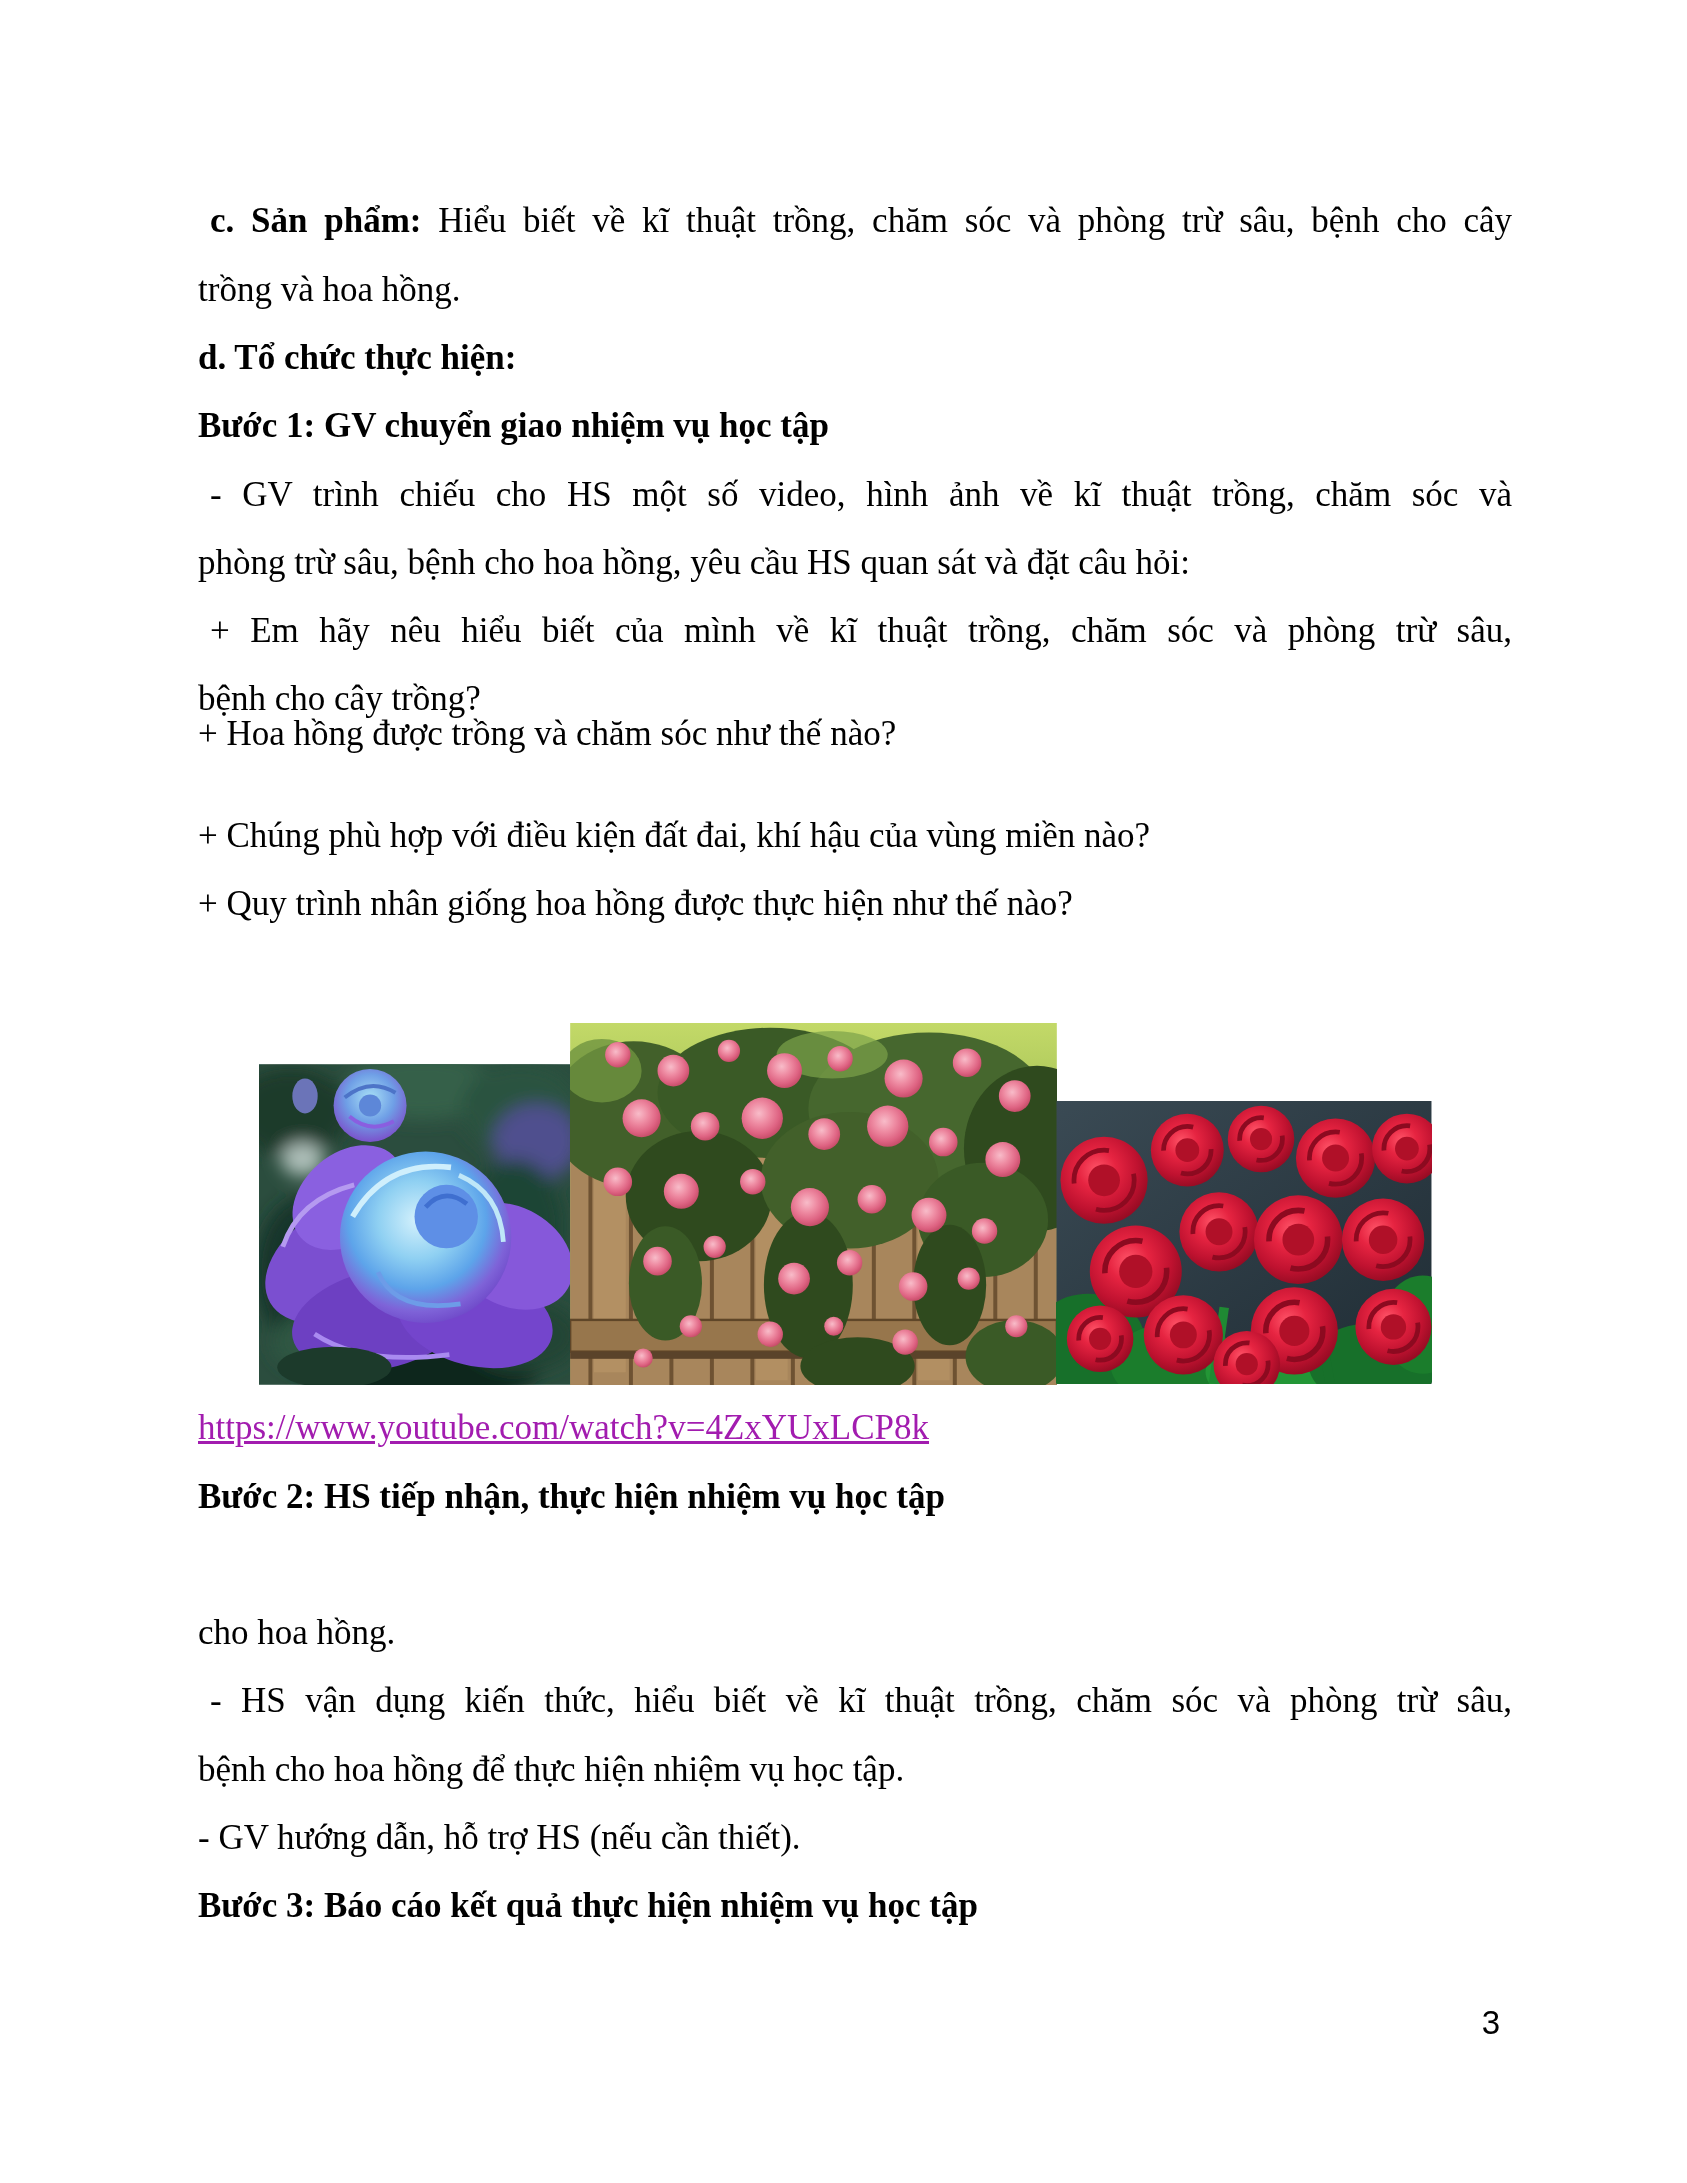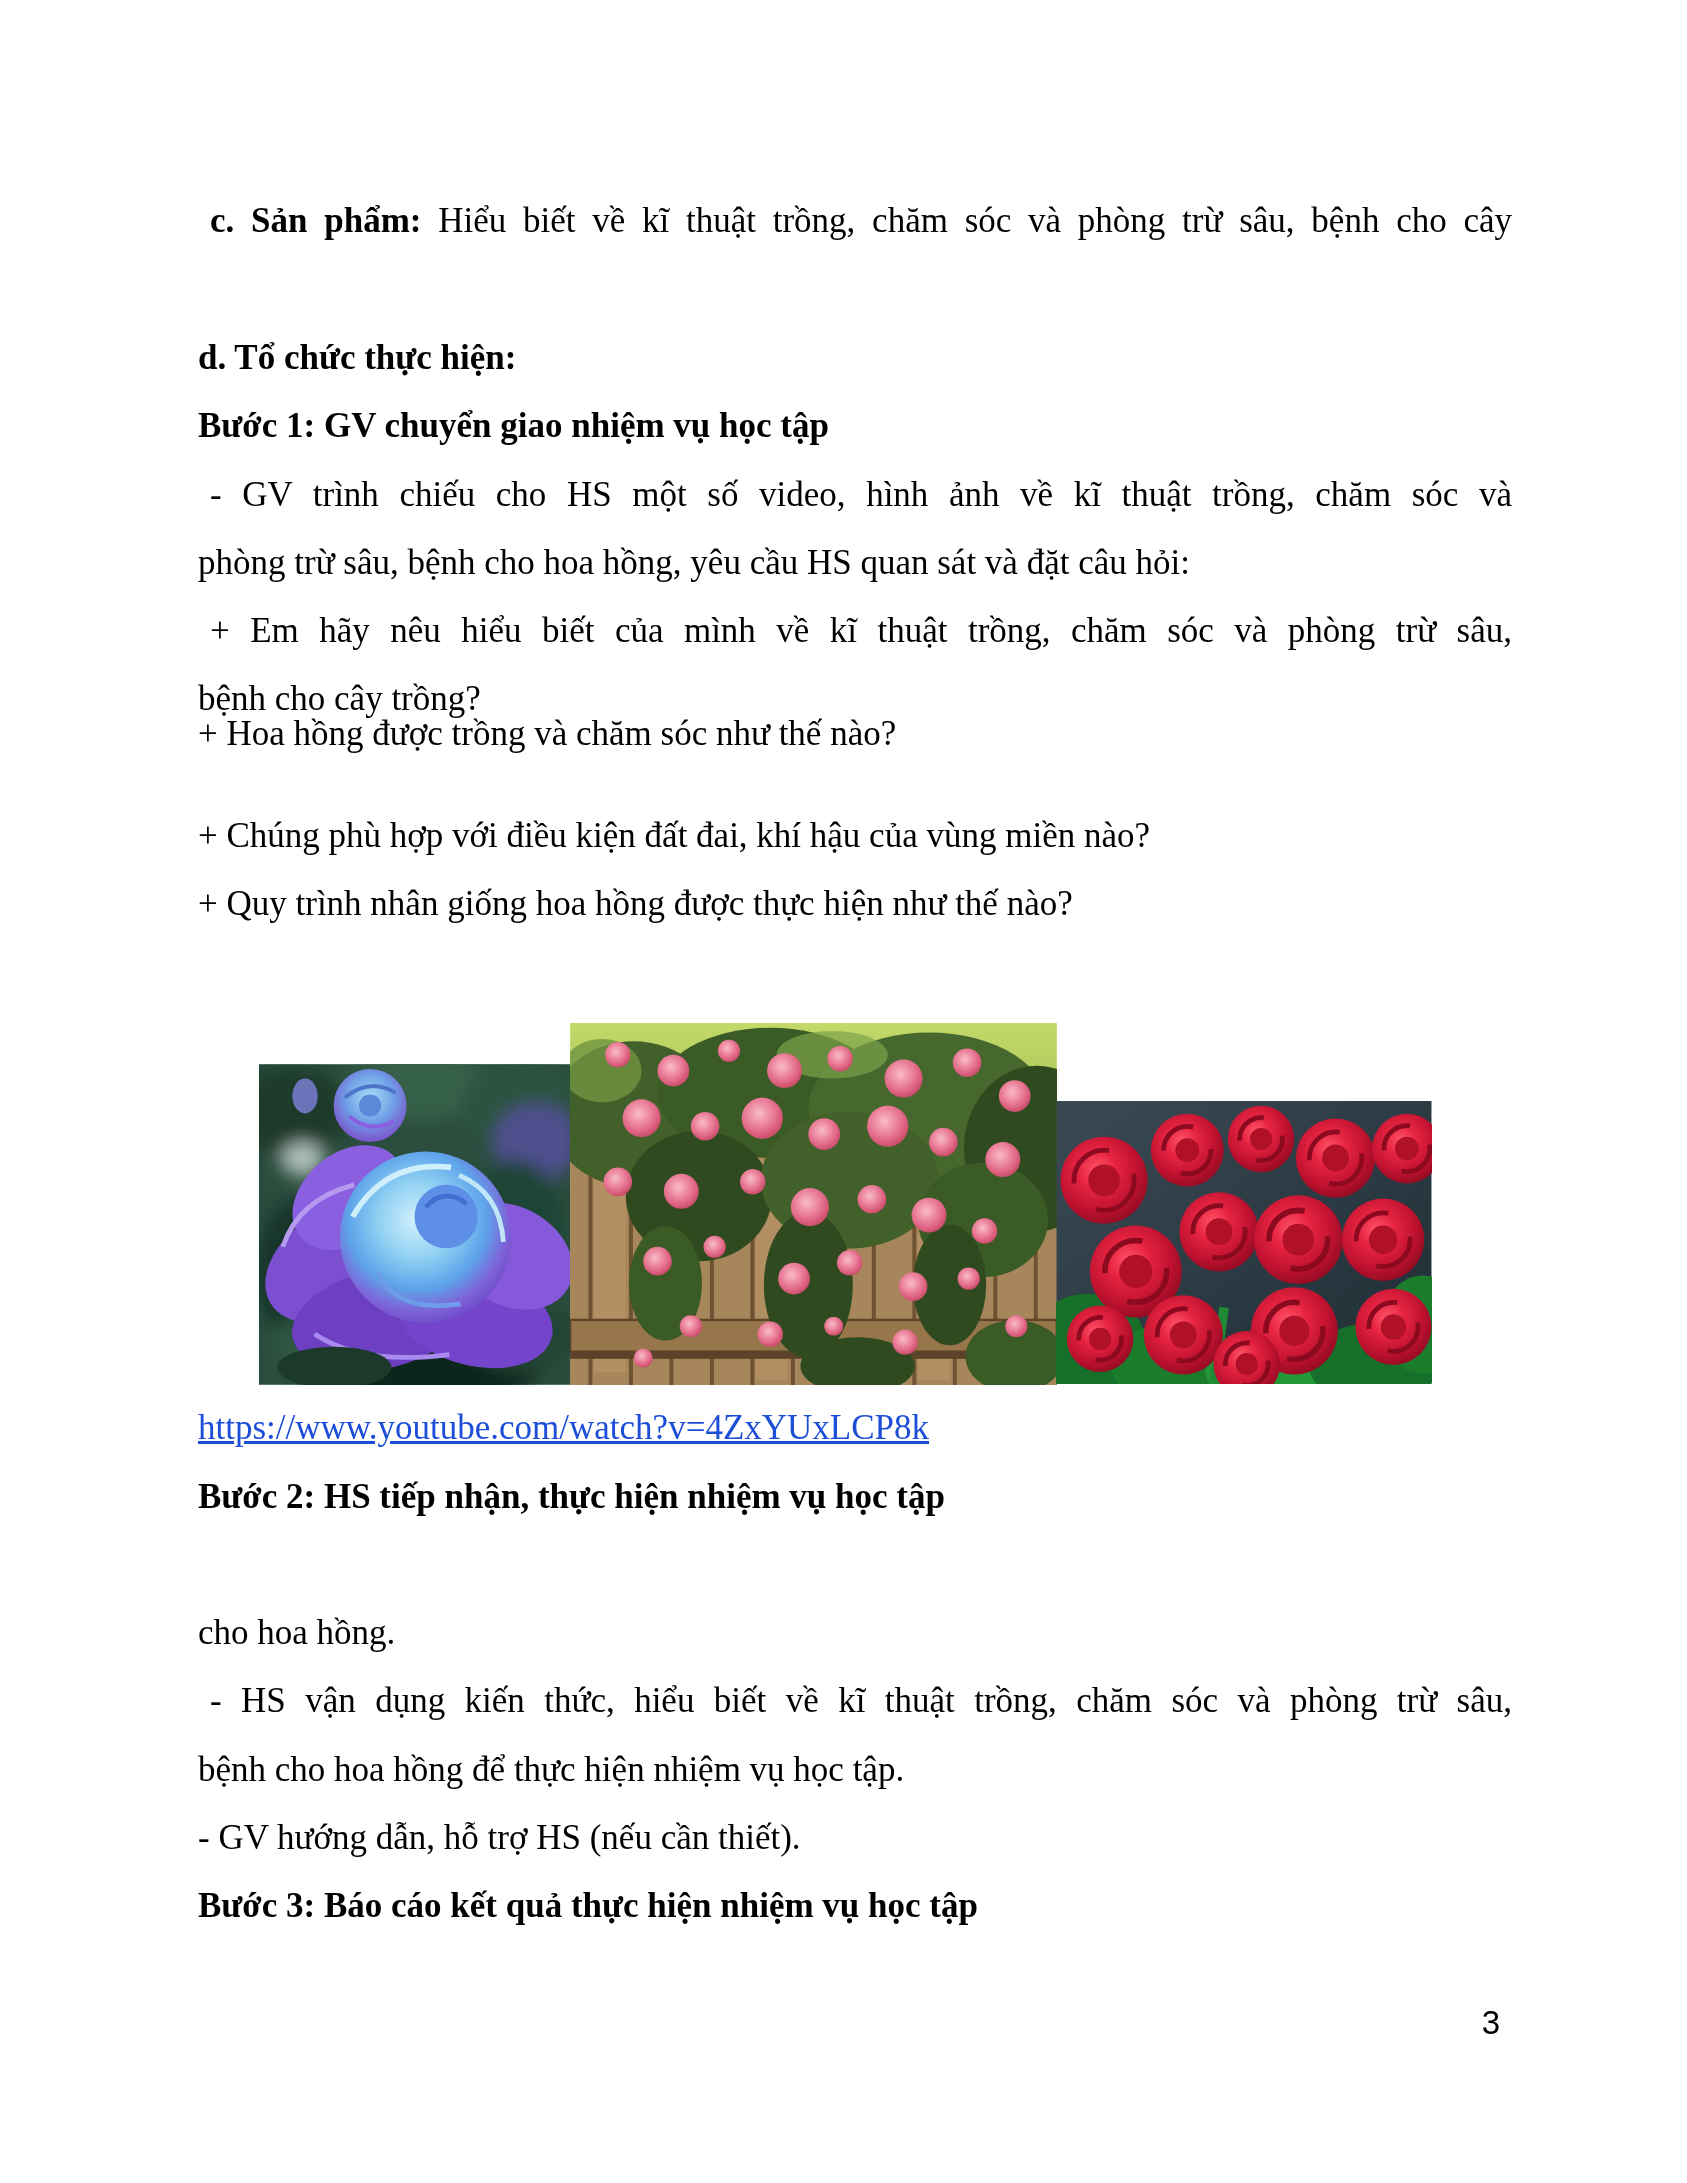--- a/index.html
+++ b/index.html
@@ -35,20 +35,21 @@
     font-size:33px; line-height:38px;
   }
 </style>
 </head>
 <body>
 
 <div class="page">
 
   <div class="line j" style="top:198px"><span class="b">c. Sản phẩm:</span><span> Hiểu biết về kĩ thuật trồng, chăm sóc và phòng trừ sâu, bệnh cho cây</span></div>
 
+  <div class="line" style="top:267px"><span>trồng và hoa hồng.</span></div>
 
   <div class="line b" style="top:335px"><span>d. Tổ chức thực hiện:</span></div>
 
   <div class="line b" style="top:403px"><span>Bước 1: GV chuyển giao nhiệm vụ học tập</span></div>
 
   <div class="line j" style="top:472px"><span>- GV trình chiếu cho HS một số video, hình ảnh về kĩ thuật trồng, chăm sóc và</span></div>
 
   <div class="line" style="top:540px"><span>phòng trừ sâu, bệnh cho hoa hồng, yêu cầu HS quan sát và đặt câu hỏi:</span></div>
 
   <div class="line i j" style="top:608px"><span>+ Em hãy nêu hiểu biết của mình về kĩ thuật trồng, chăm sóc và phòng trừ sâu,</span></div>
@@ -305,21 +306,21 @@
           <g>
               <circle cx="240" cy="332" r="42" fill="url(#rrg)" stroke="none"></circle>
               <circle cx="240" cy="332" r="27" fill="none" stroke-width="6" stroke-dasharray="48 34"></circle>
               <circle cx="240" cy="332" r="14" fill="#b01028" stroke="none"></circle>
             </g>
         </g>
       </svg>
     </div>
   </div>
 
-  <div class="line" style="top:1405px"><a class="link" style="color: #1d4ed8;">https://www.youtube.com/watch?v=4ZxYUxLCP8k</a></div>
+  <div class="line" style="top:1405px"><a class="link" style="color: #a21caf;">https://www.youtube.com/watch?v=4ZxYUxLCP8k</a></div>
 
   <div class="line b" style="top:1474px"><span>Bước 2: HS tiếp nhận, thực hiện nhiệm vụ học tập</span></div>
 
 
   <div class="line" style="top:1610px"><span>cho hoa hồng.</span></div>
 
   <div class="line j" style="top:1678px"><span>- HS vận dụng kiến thức, hiểu biết về kĩ thuật trồng, chăm sóc và phòng trừ sâu,</span></div>
 
   <div class="line" style="top:1747px"><span>bệnh cho hoa hồng để thực hiện nhiệm vụ học tập.</span></div>
 

